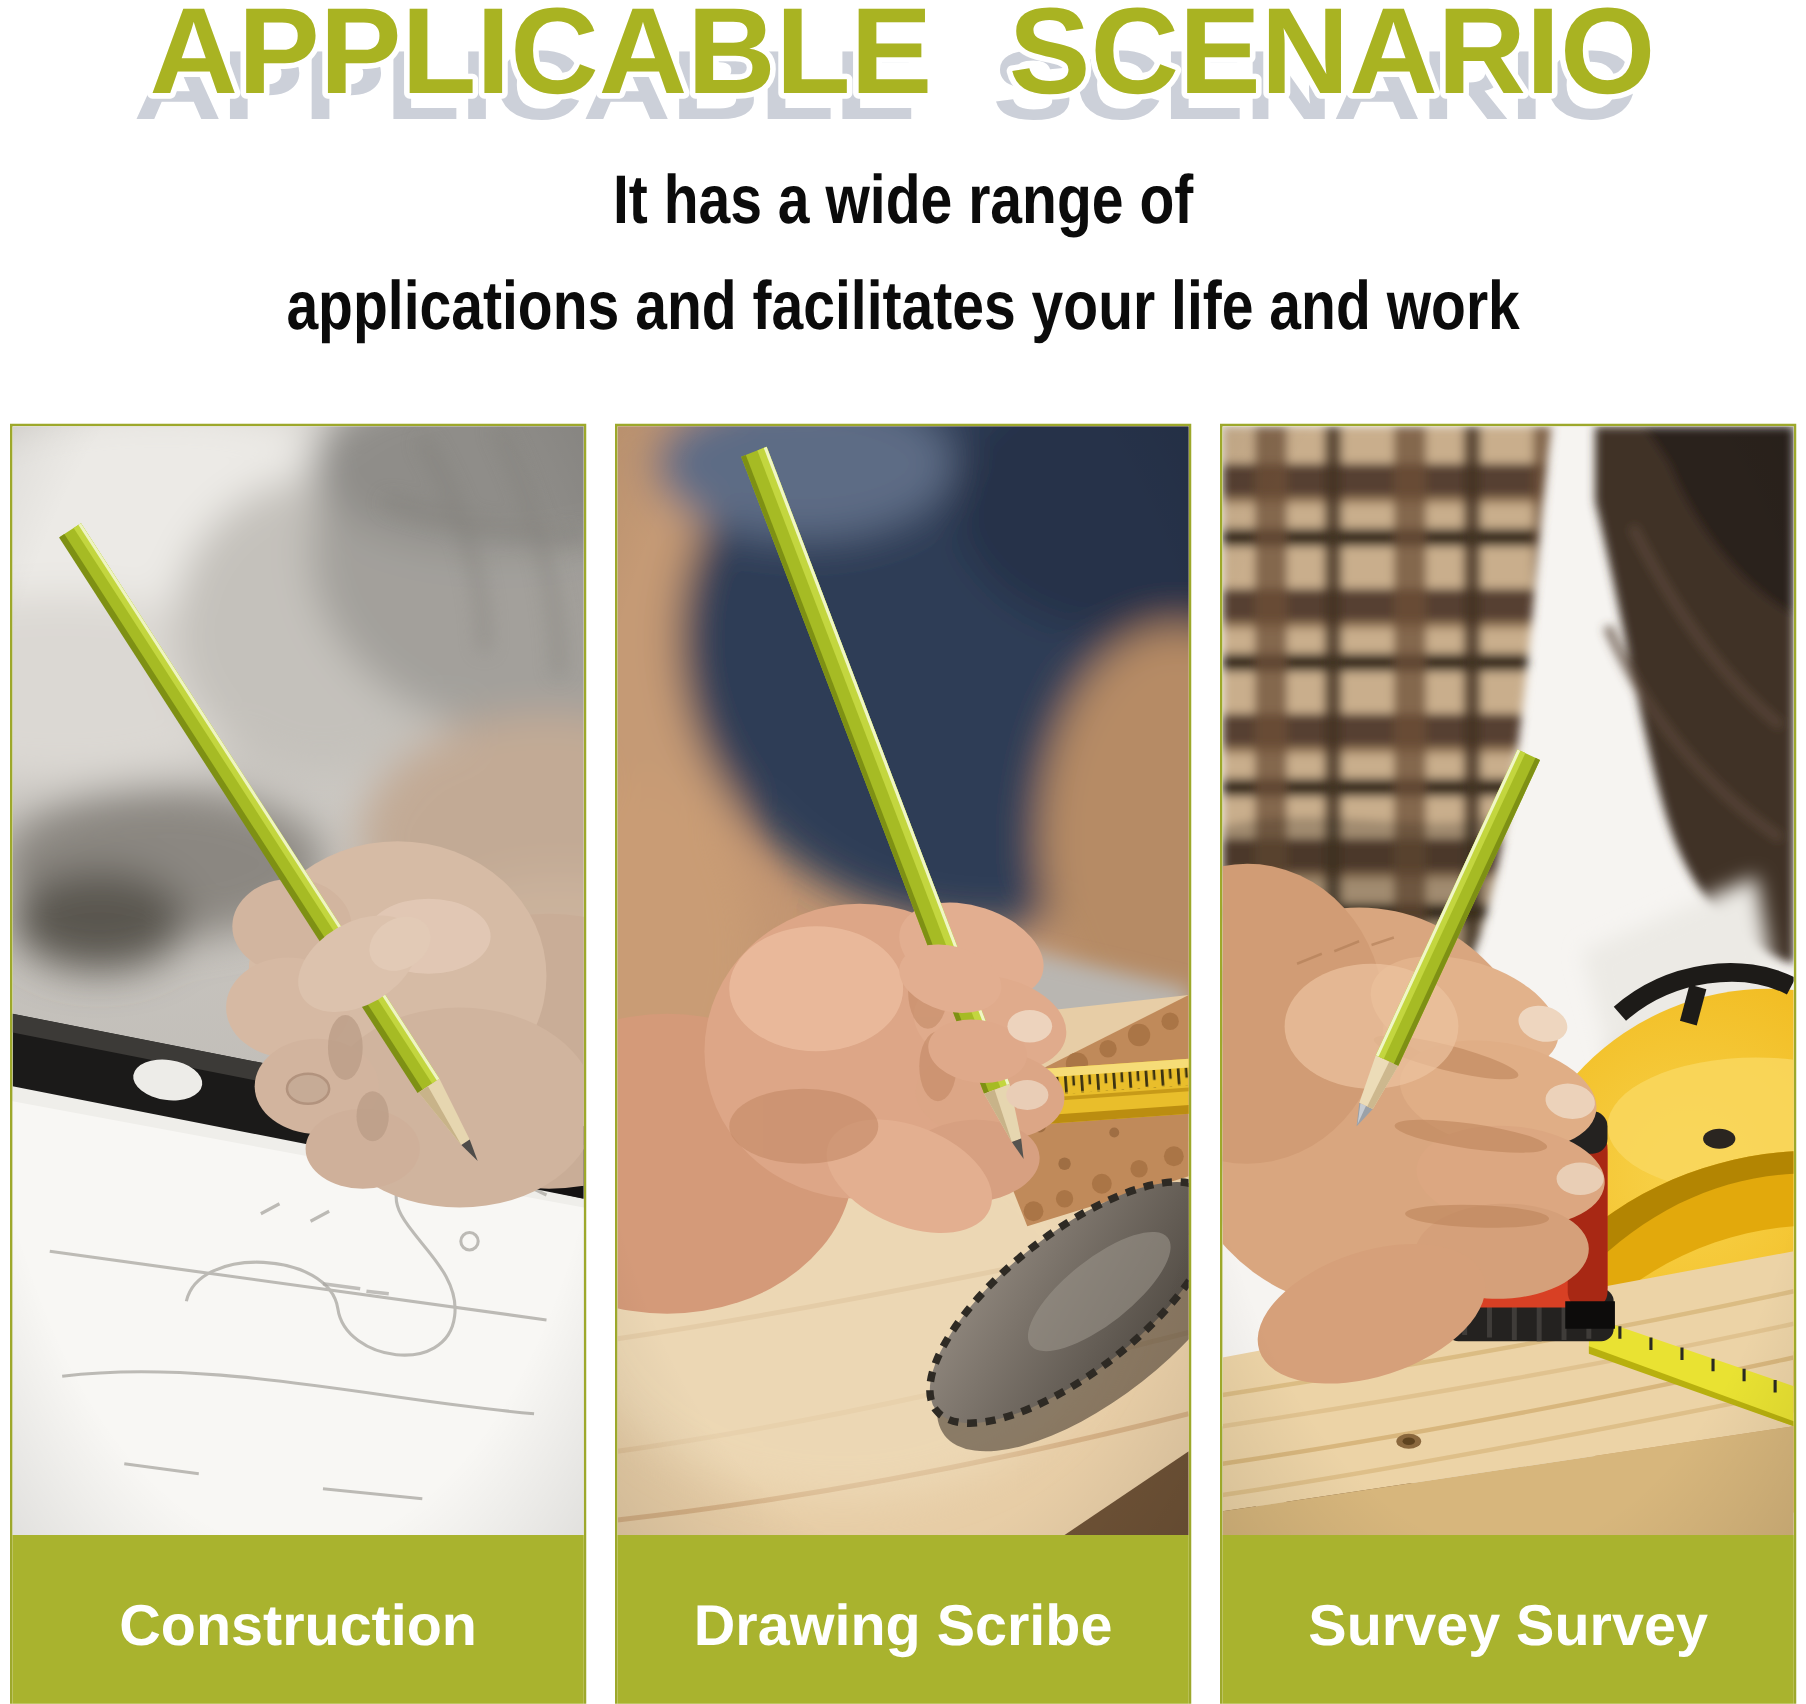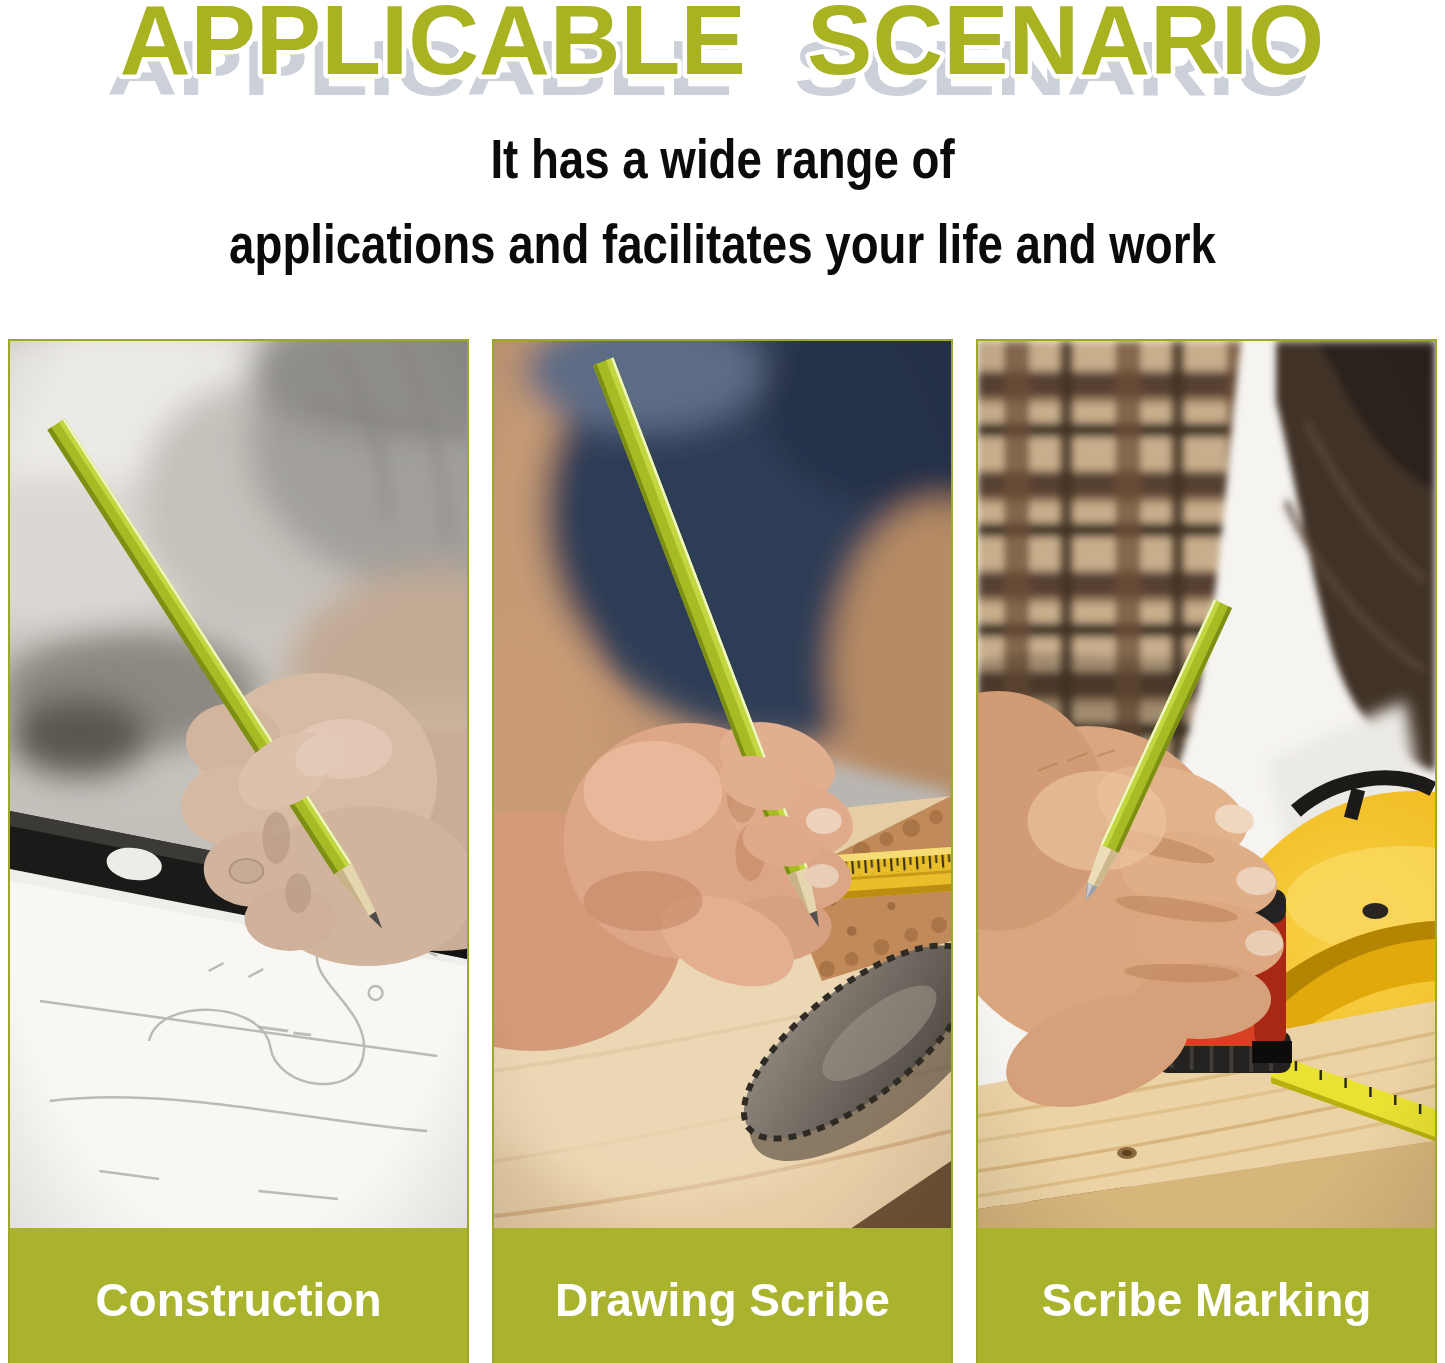--- a/index.html
+++ b/index.html
@@ -366,18 +366,18 @@
             <polygon points="18,1 18,6 58,10 58,2" fill="#cdb88e"></polygon>
             <rect x="58" y="-10" width="270" height="20" fill="#a6bb24"></rect>
             <rect x="58" y="-10" width="270" height="7" fill="#c3d63f"></rect>
             <rect x="58" y="6" width="270" height="4" fill="#7e9014"></rect>
             <rect x="58" y="-10" width="270" height="2.5" fill="#f0f6c6"></rect>
           </g>
           <rect width="460" height="887" fill="url(#vig)"></rect>
         </svg>
       </div>
       <figcaption class="caption">
-        <span>Scribe Marking</span>
+        <span>Survey Survey</span>
       </figcaption>
     </figure>
 
   </div>
 </div>
 
 </body></html>

